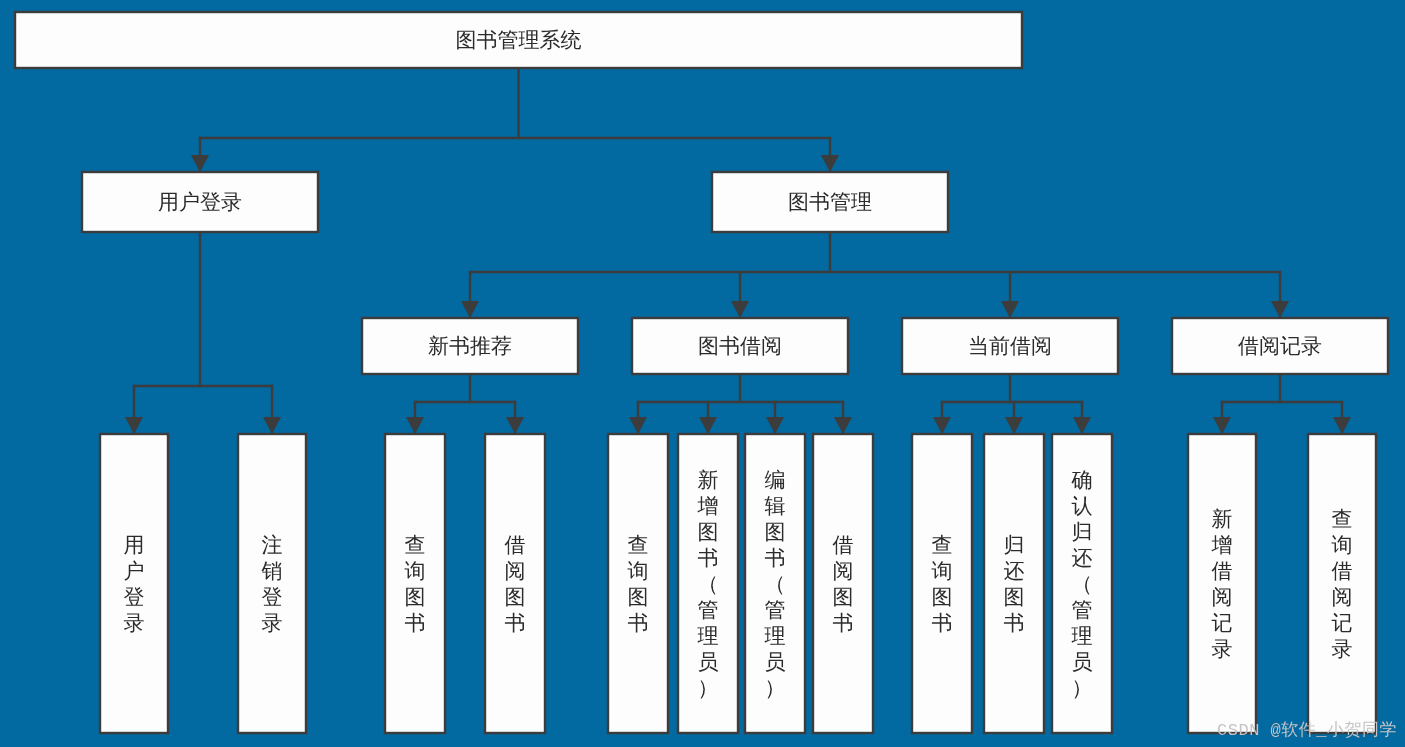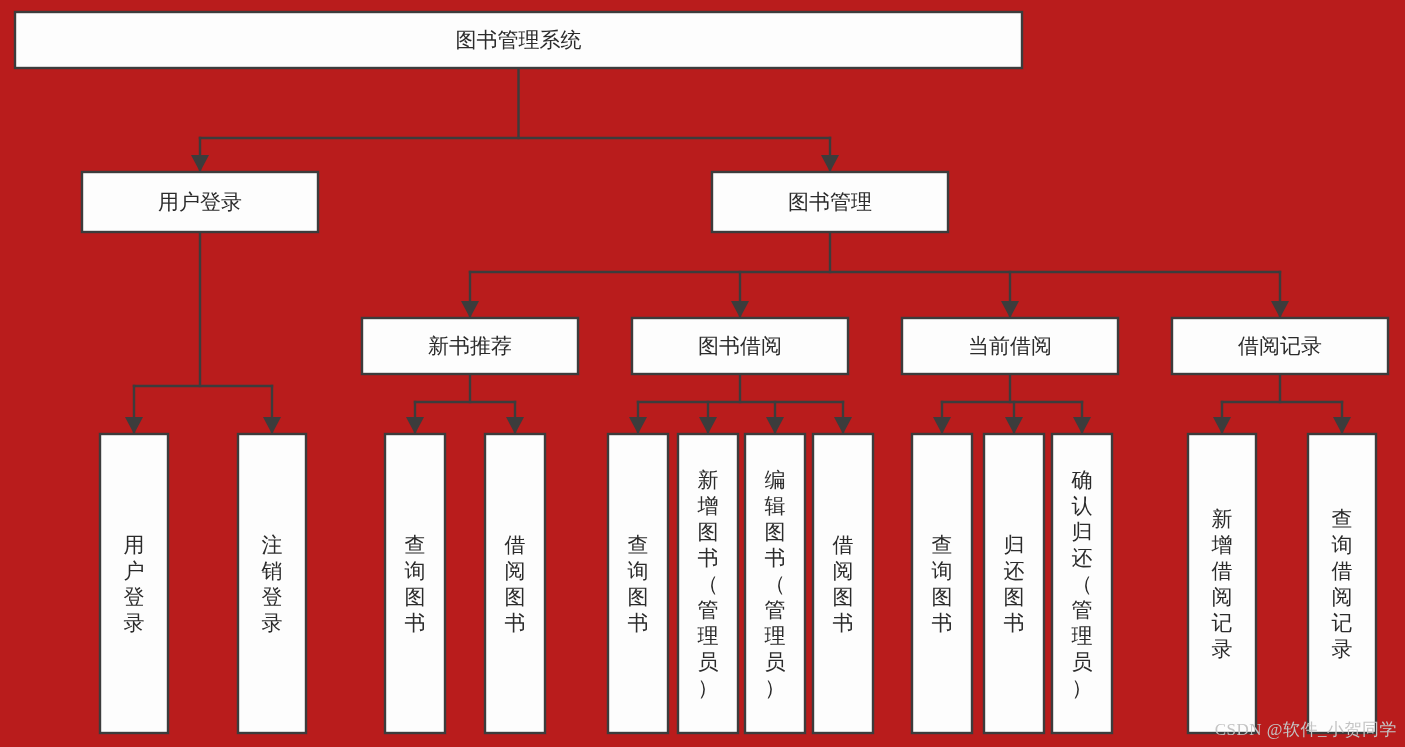--- a/index.html
+++ b/index.html
@@ -4,21 +4,21 @@
 <style>
   html, body {
     margin: 0;
     padding: 0;
     background: #ffffff;
   }
   #diagram-root {
     position: relative;
     width: 1405px;
     height: 747px;
-    background: #b91c1c;
+    background: #0369a1;
     font-family: "Liberation Sans", "DejaVu Sans", sans-serif;
     overflow: hidden;
   }
   svg#tree-svg {
     position: absolute;
     left: 0;
     top: 0;
     width: 1405px;
     height: 747px;
   }
@@ -47,21 +47,21 @@
   .node-label-v {
     font-family: "Liberation Sans", "DejaVu Sans", sans-serif;
     font-size: 21px;
     fill: #2b2b2b;
     text-anchor: middle;
   }
   .watermark-text {
     position: absolute;
     right: 8px;
     bottom: 6px;
-    font-family: Liberation Serif, serif;
+    font-family: Liberation Mono, monospace;
     font-size: 17px;
     color: #c4c4c4;
     letter-spacing: 0.5px;
     white-space: nowrap;
     user-select: none;
   }
 </style>
 </head>
 <body>
 

